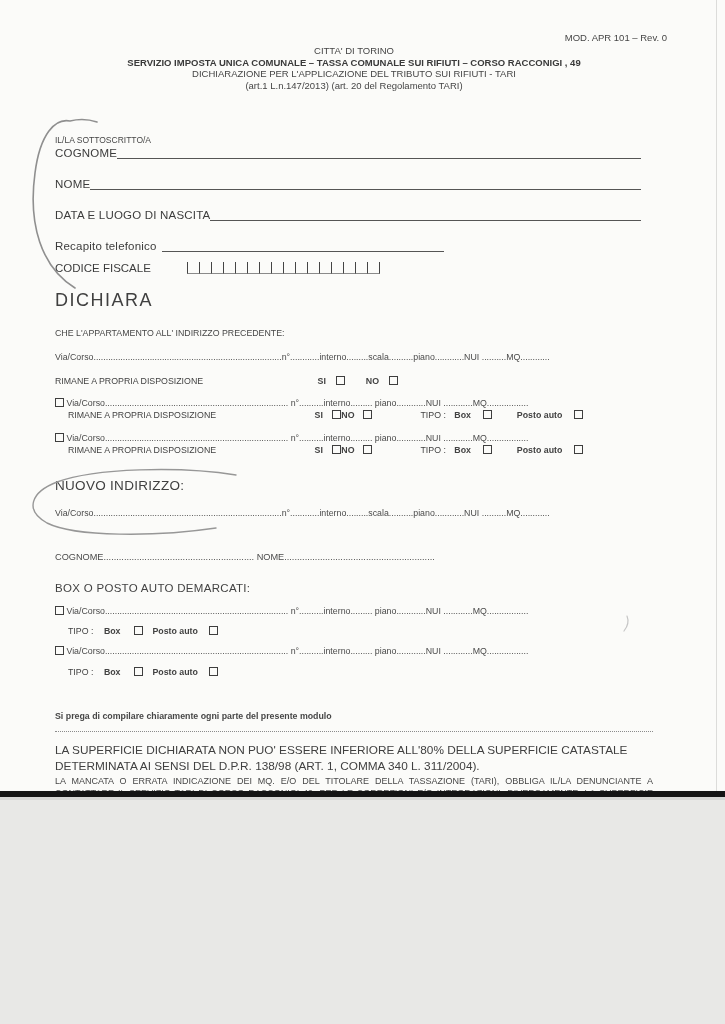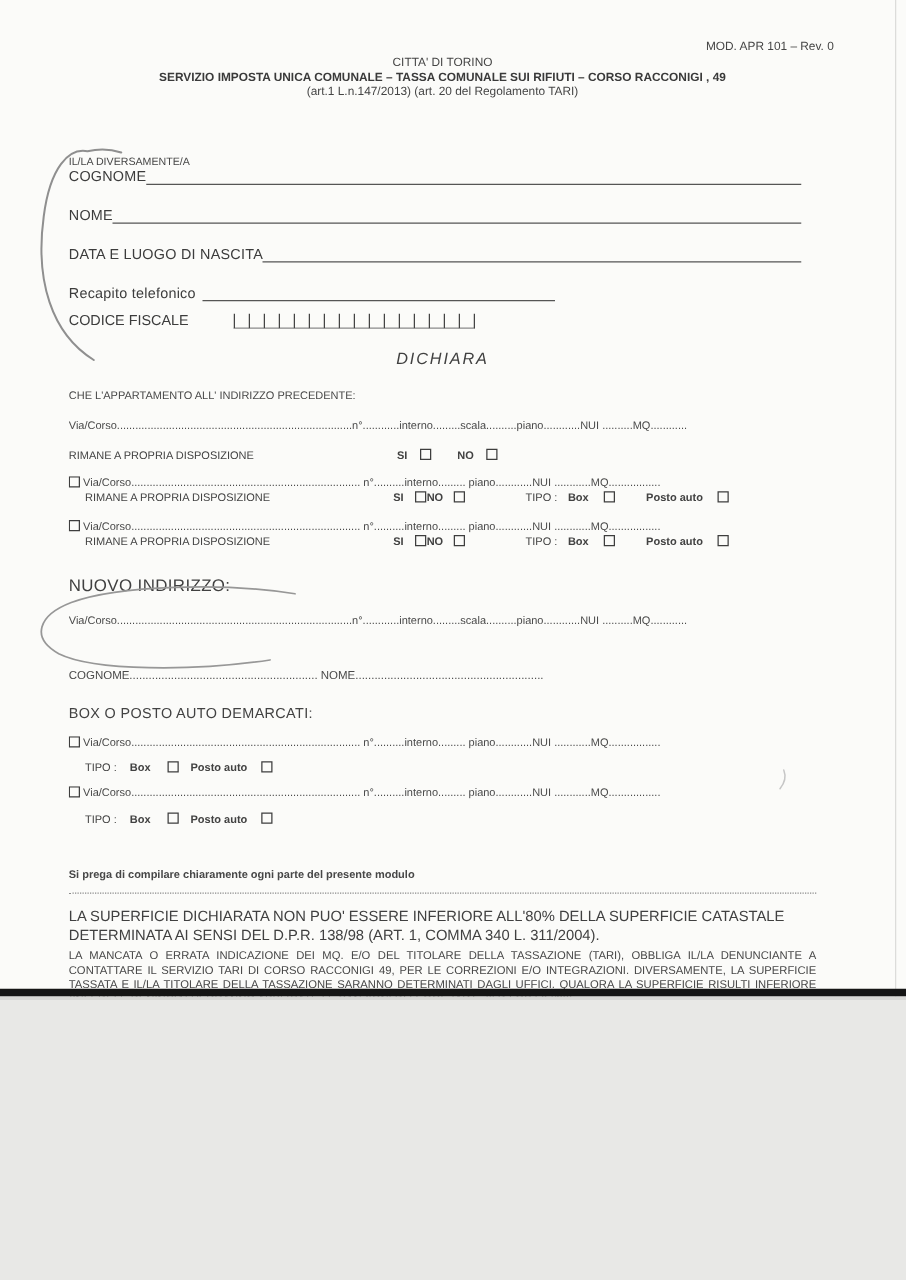--- a/index.html
+++ b/index.html
@@ -19,21 +19,21 @@
   .frow .lbl { white-space:nowrap; }
   .frow .line { flex:1; border-bottom:1px solid #555; height:13px; }
   .frow .line.fixed { flex:0 0 282px; }
   .mt17 { margin-top:17px; }
 
   .cf-row { display:flex; align-items:flex-end; font-size:11.5px; margin-top:10px; }
   .cf-cells { display:flex; margin-left:36px; }
   .cf-cells i { display:block; width:11px; height:11px; border-left:1.6px solid #444; border-bottom:1.8px solid #8a8a8a; }
   .cf-cells i:last-child { border-right:1.6px solid #444; }
 
-  .h-dichiara { text-align:center; font-size:13px; letter-spacing:1.5px; margin-top:16px; color:#404040;font-style:italic; }
+  .h-dichiara { text-align:left; font-size:18px; letter-spacing:1.5px; margin-top:16px; color:#404040; }
   .small-caps { font-size:8.8px; color:#474747; }
   .dotline { font-size:8.8px; color:#4a4a4a; white-space:nowrap; overflow:hidden; }
   .cbrow { font-size:8.8px; color:#424242; }
   .cb { display:inline-block; width:7px; height:7px; border:1.2px solid #3e3e3e; vertical-align:-1px; background:transparent; }
   .b { font-weight:bold; }
   .h-box { font-size:11.5px; letter-spacing:.3px; margin-top:15px; color:#424242; }
   .h-big { font-size:13.5px; letter-spacing:.3px; color:#404040; }
   .indent { margin-left:13px; }
 
   .dotted-rule { border-bottom:1.5px dotted #8b8b8b; height:1px; }
@@ -56,24 +56,25 @@
 <body>
 
 <div class="page">
   <div class="content">
 
     <div class="mod-ref">MOD. APR 101 – Rev. 0</div>
 
     <div class="hdr">
       <div>CITTA' DI TORINO</div>
       <div class="b">SERVIZIO IMPOSTA UNICA COMUNALE – TASSA COMUNALE SUI RIFIUTI – CORSO RACCONIGI , 49</div>
+      <div>DICHIARAZIONE PER L'APPLICAZIONE DEL TRIBUTO SUI RIFIUTI - TARI</div>
       <div>(art.1 L.n.147/2013) (art. 20 del Regolamento TARI)</div>
     </div>
 
-    <div class="intro">IL/LA DIVERSAMENTE/A</div>
+    <div class="intro">IL/LA SOTTOSCRITTO/A</div>
 
     <div class="frow">
       <span class="lbl">COGNOME</span>
       <span class="line"></span>
     </div>
     <div class="frow mt17">
       <span class="lbl">NOME</span>
       <span class="line"></span>
     </div>
     <div class="frow mt17">

